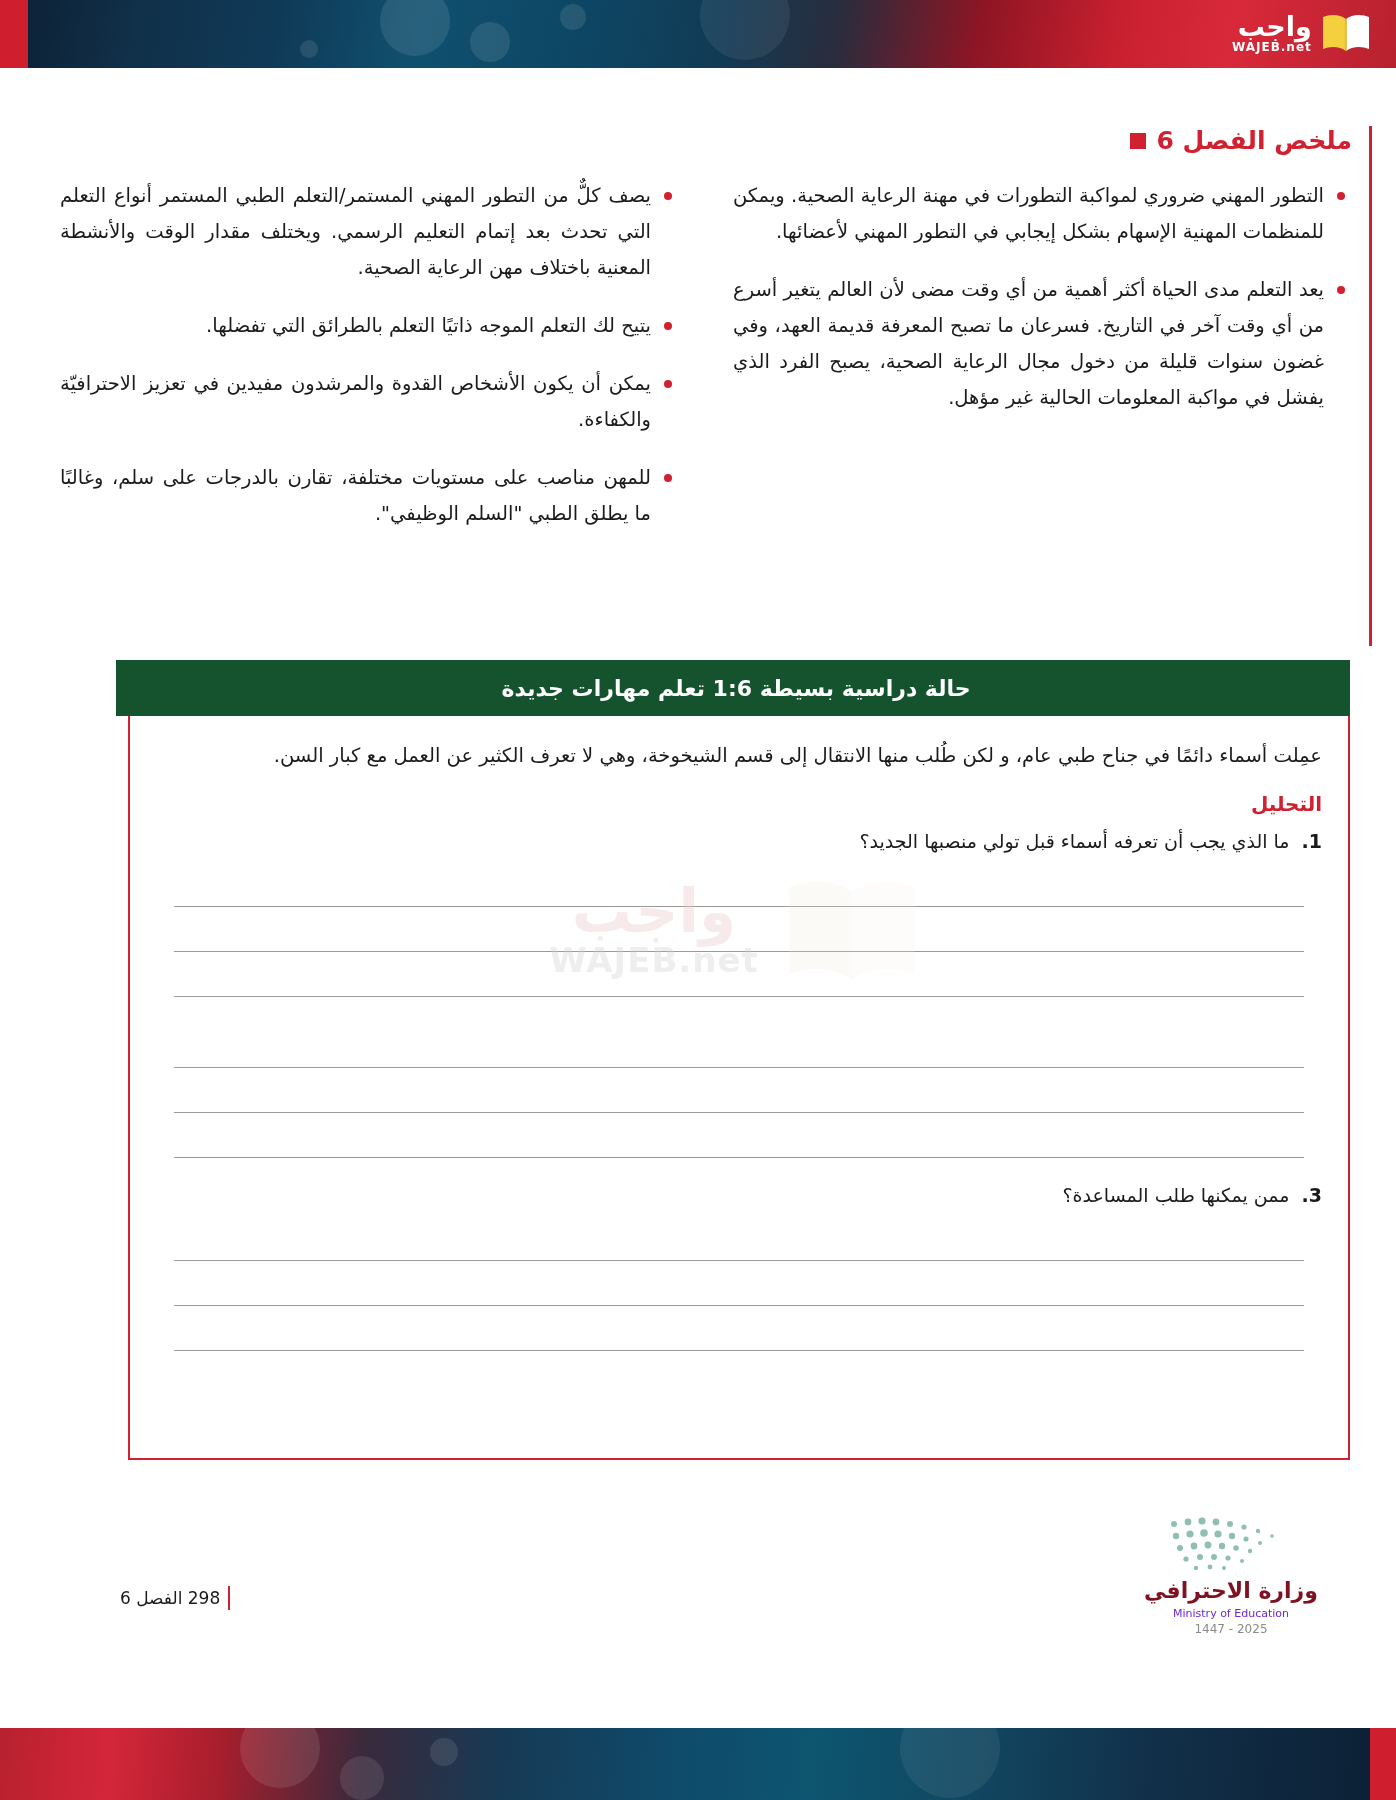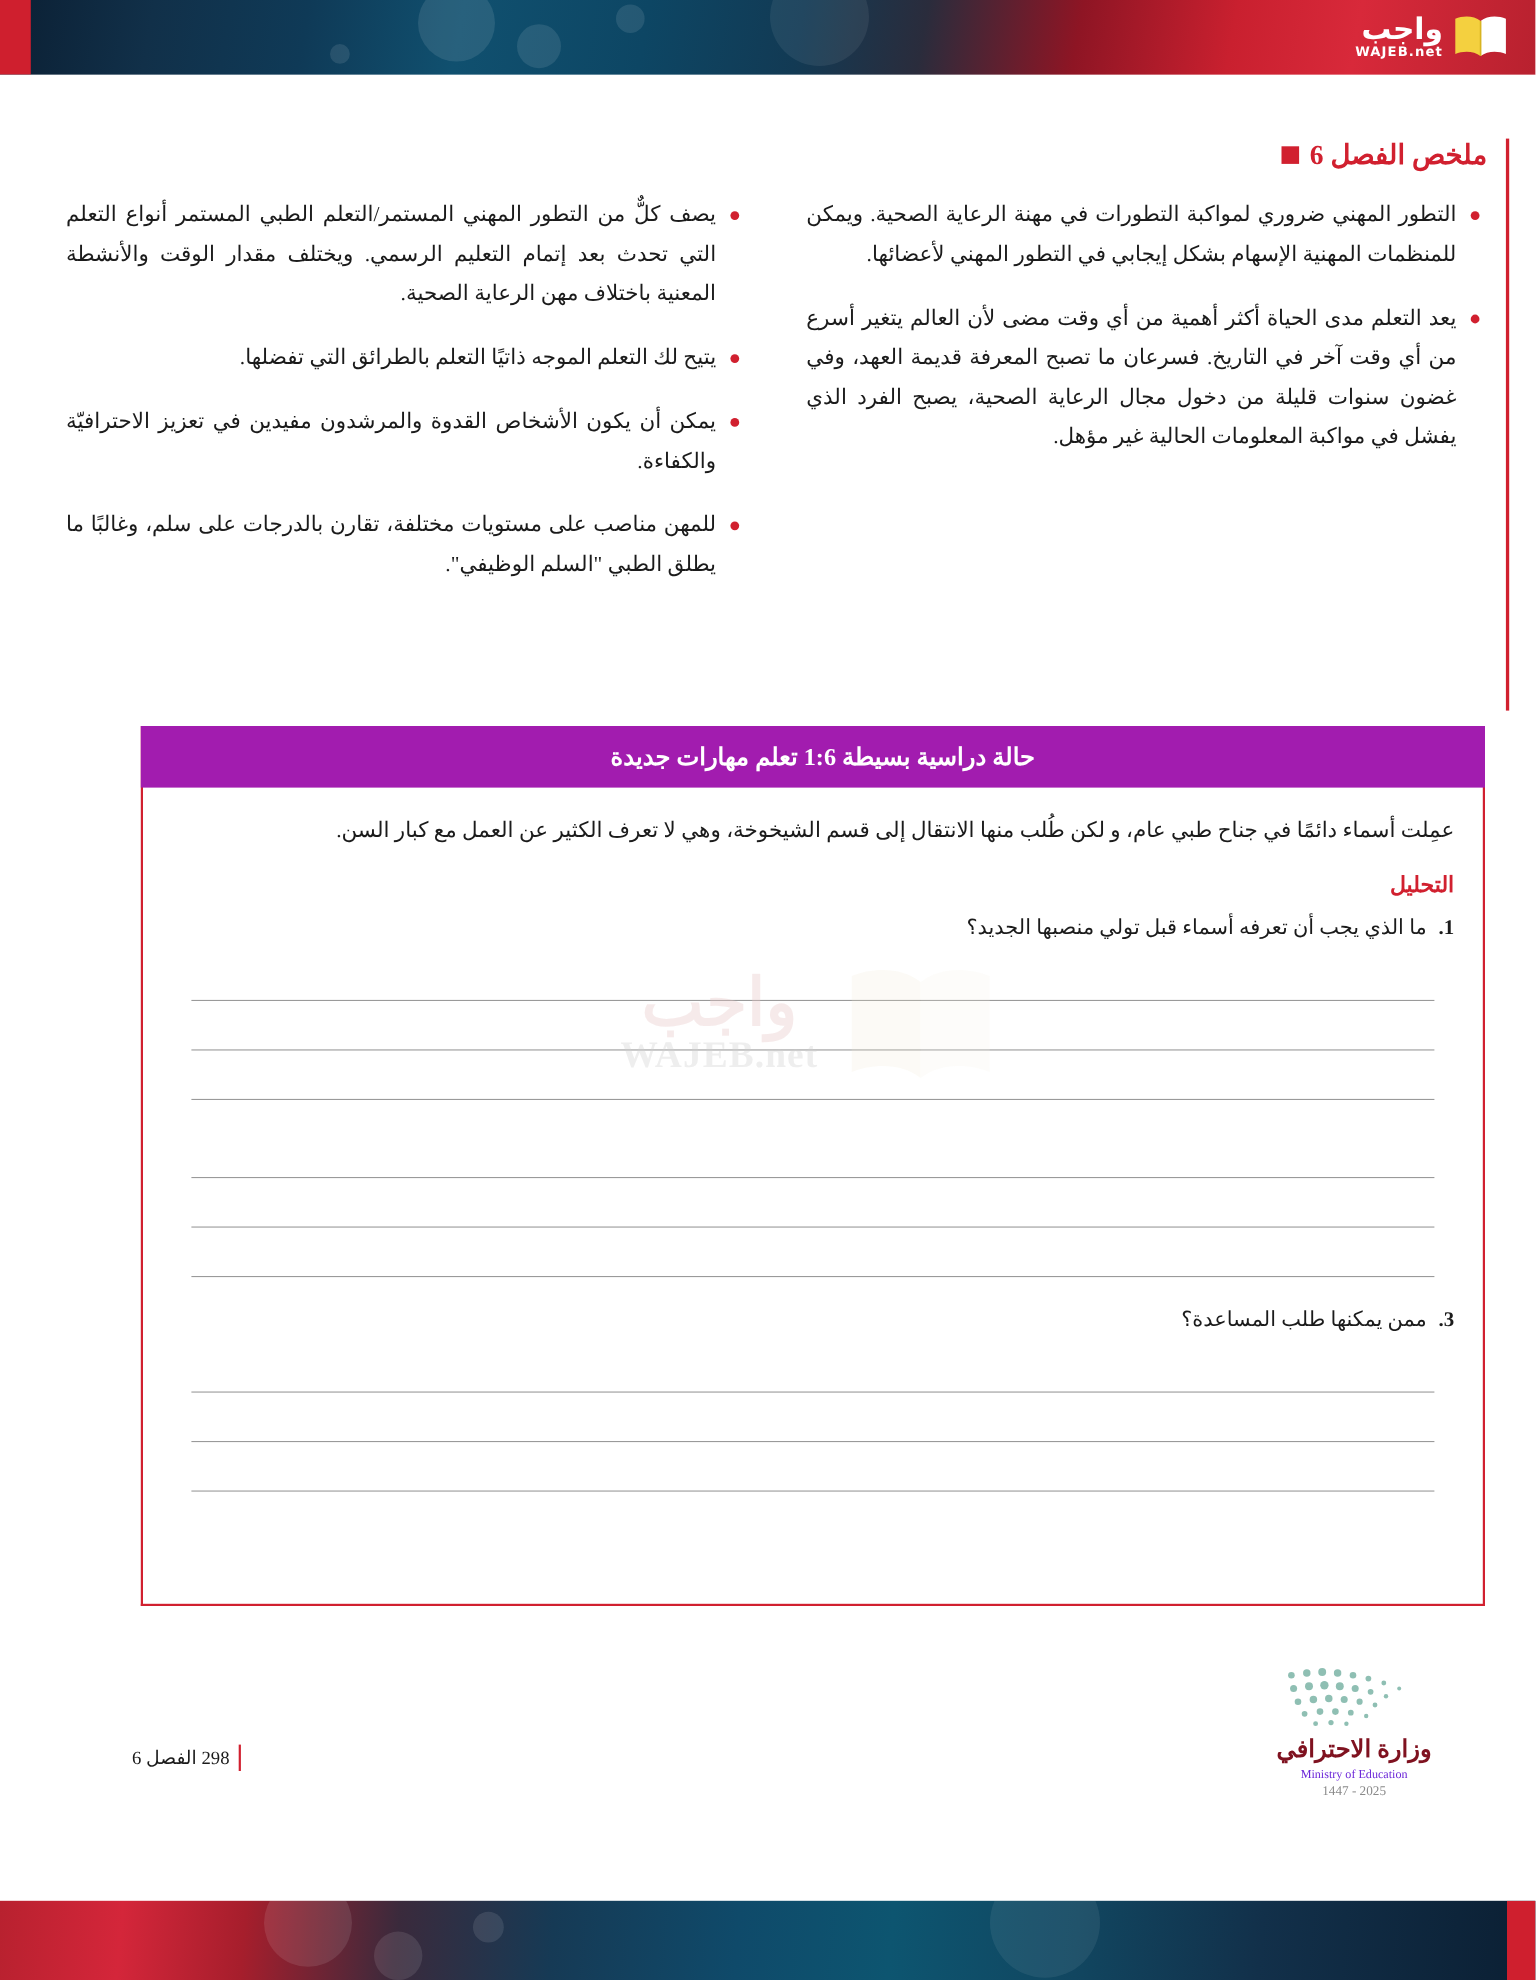--- a/index.html
+++ b/index.html
@@ -65,21 +65,20 @@
     position: relative;
   }
 
   
   .page-body {
     position: absolute;
     top: 68px; left: 0;
     width: 1396px;
     height: 1660px;
     background: #ffffff;
-    font-family: Liberation Serif, serif;
   }
 
   
   .right-rule {
     position: absolute;
     top: 58px;
     right: 24px;
     width: 3px;
     height: 520px;
     background: #d1202f;
@@ -152,26 +151,26 @@
     top: 592px;
     right: 46px;
     width: 1222px;
     border: 2px solid #d1202f;
     border-top: none;
     box-sizing: border-box;
     background: #ffffff;
     height: 800px;
   }
   .case-head {
-    background: #a21caf;
+    background: #14532d;
     height: 56px;
     display: flex;
     align-items: center;
     justify-content: flex-start;
-    padding-right: 0;
+    padding-right: 12px;
     margin: 0 -2px 0 -2px;
     box-sizing: content-box;
     width: calc(100% + 4px);
   }
   .case-head .case-title {
     color: #ffffff;
     font-size: 22px;
     font-weight: bold;
     width: 100%;
     text-align: center;

